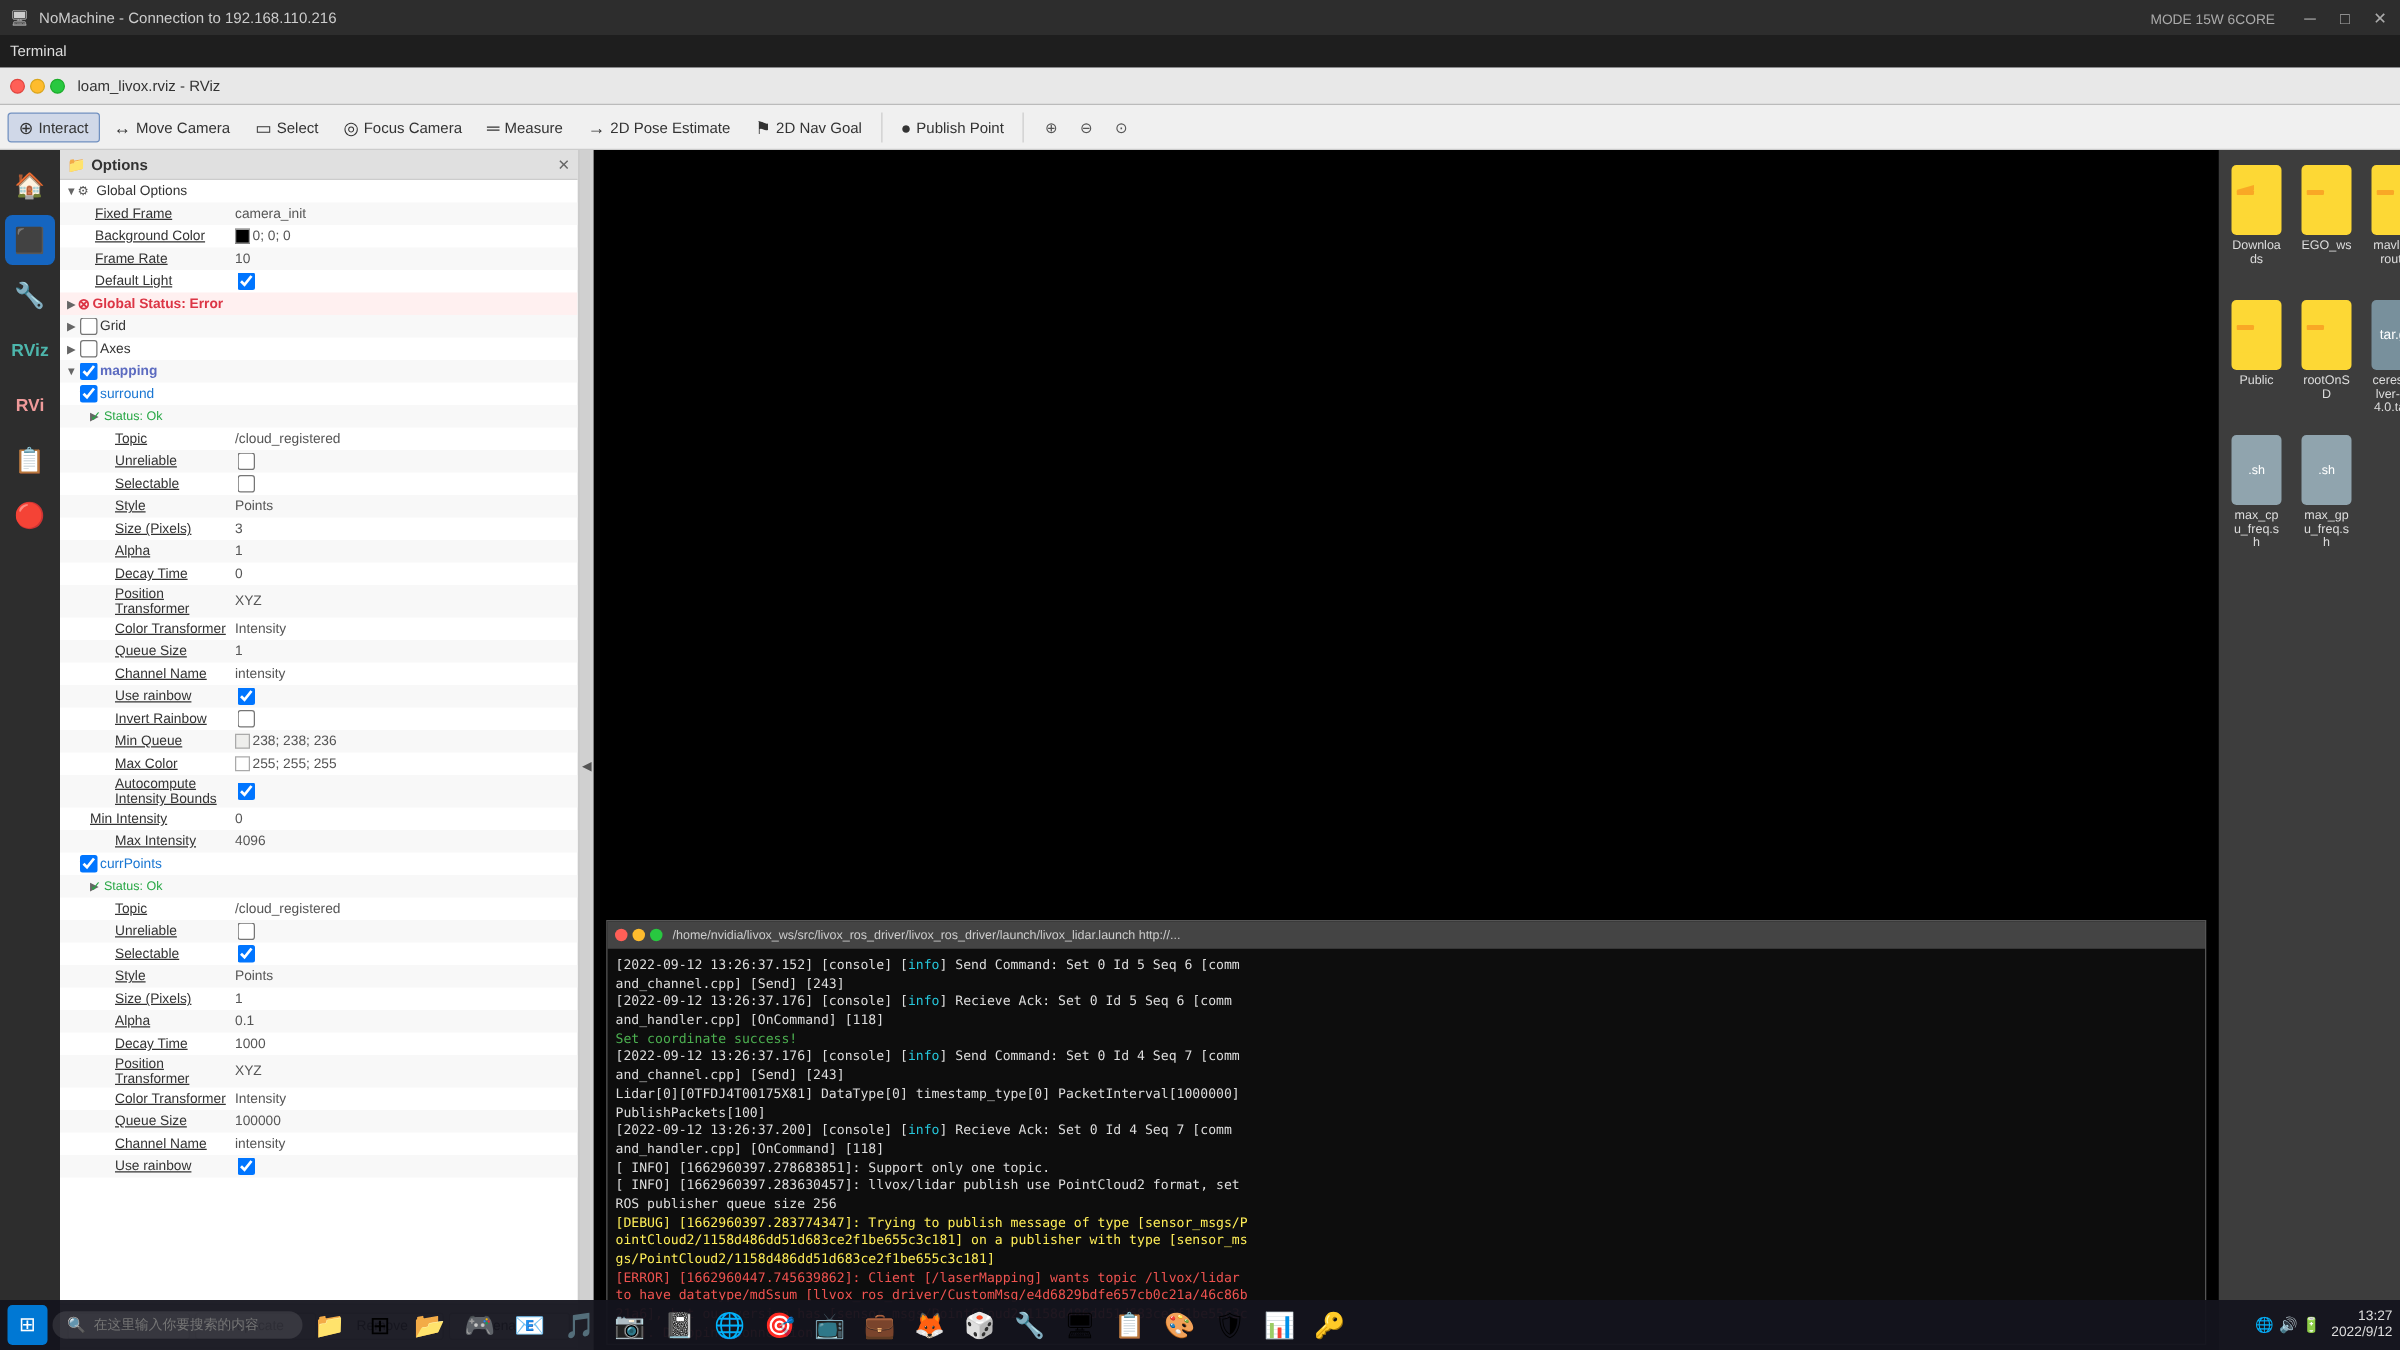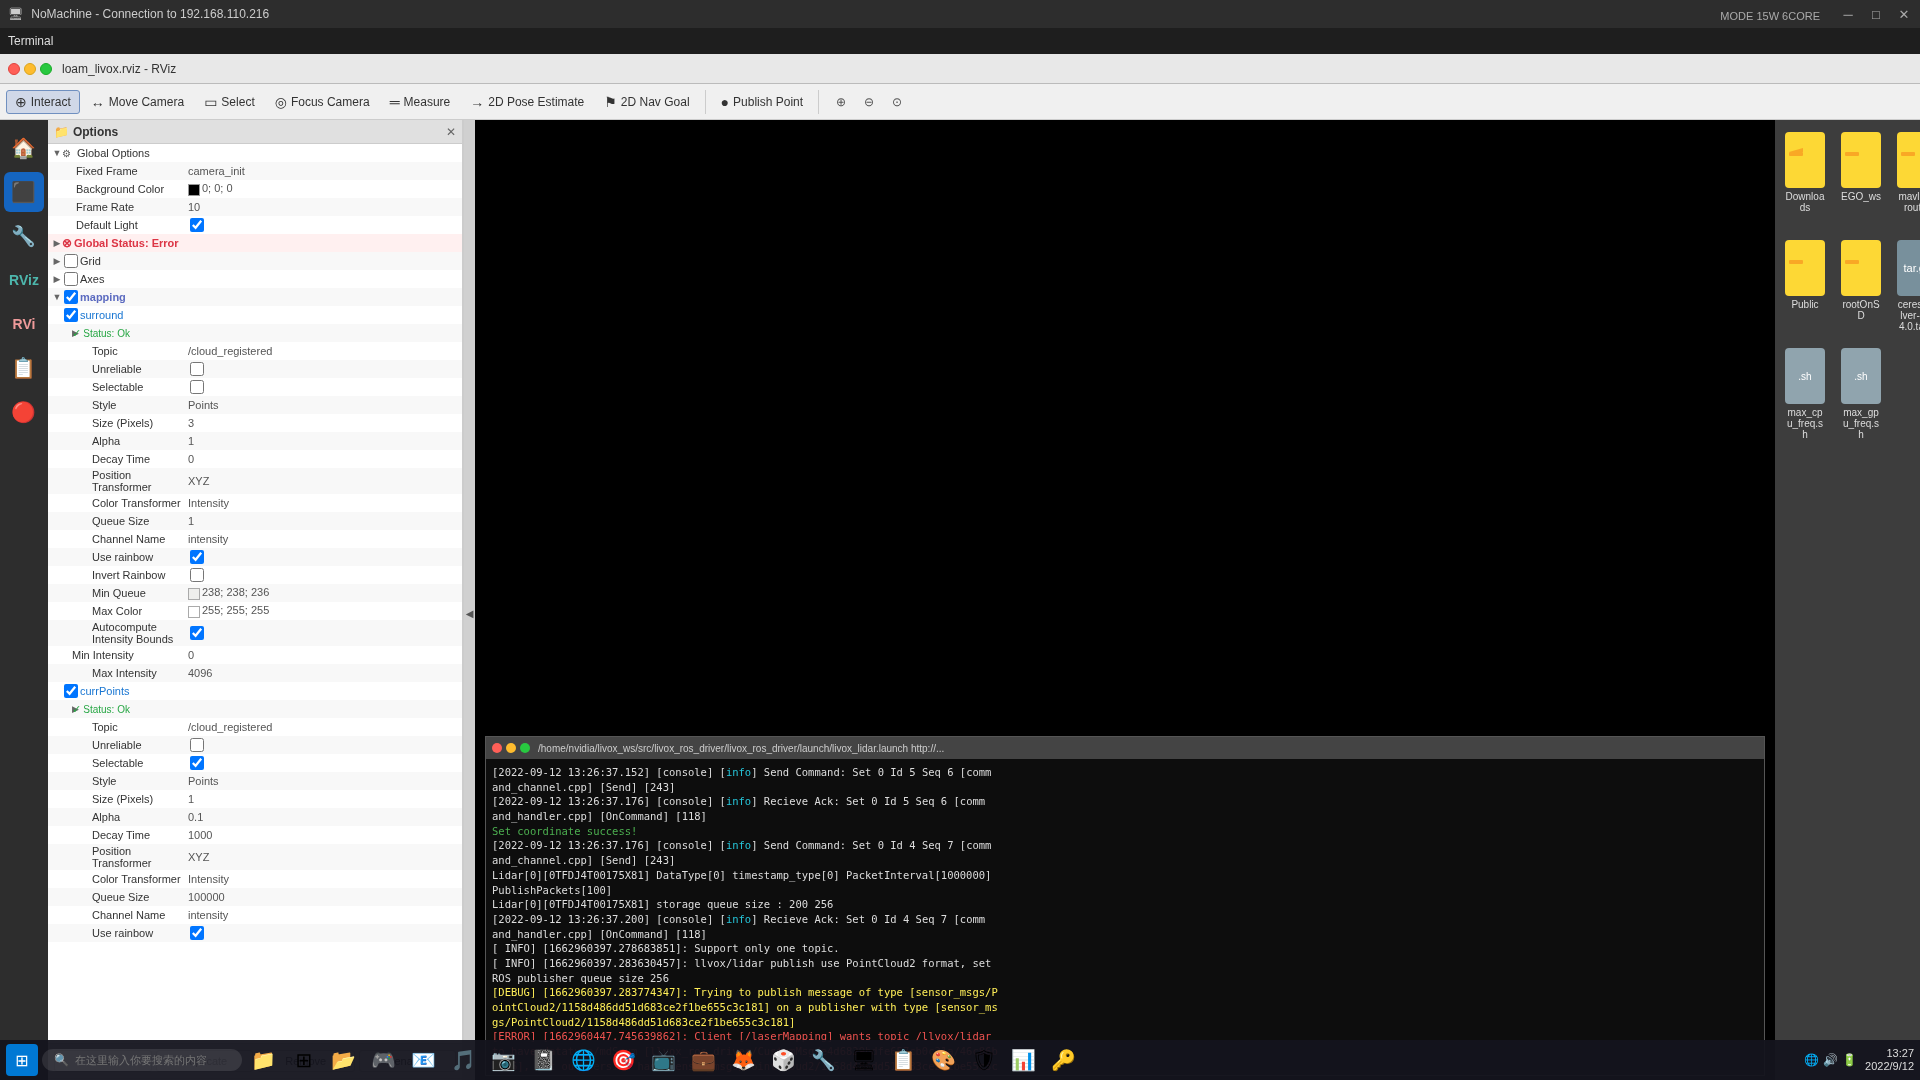--- a/index.html
+++ b/index.html
@@ -81,21 +81,21 @@
     .displays-title { font-size: 12px; font-weight: bold; color: #333; display: flex; align-items: center; gap: 4px; }
 
     
     .tree-panel { flex: 1; overflow-y: auto; overflow-x: hidden; background: #fff; }
     .tree-item { display: flex; align-items: center; padding: 1px 0; min-height: 18px; }
     .tree-label { font-size: 11px; color: #333; }
     .expand-arrow { width: 14px; text-align: center; font-size: 9px; color: #666; cursor: pointer; flex-shrink: 0; }
     .tree-checkbox { width: 14px; height: 14px; margin: 0 2px; flex-shrink: 0; }
     .status-ok { color: #28a745; font-size: 10px; }
     .error-text { color: #dc3545; font-weight: bold; }
-    .row-label { width: 140px; padding-left: 4px; flex-shrink: 0; font-size: 11px; color: #333; }
+    .row-label { width: 140px; padding-left: 4px; flex-shrink: 0; font-size: 11px; color: #333; text-decoration: underline; }
     .row-value { flex: 1; font-size: 11px; color: #555; padding-right: 4px; }
 
     
     .tree-panel::-webkit-scrollbar { width: 8px; }
     .tree-panel::-webkit-scrollbar-track { background: #f0f0f0; }
     .tree-panel::-webkit-scrollbar-thumb { background: #bbb; border-radius: 4px; }
 
     
     .panel-buttons {
       display: flex;
@@ -538,21 +538,20 @@
           <div class="term-tl term-tl-yellow"></div>
           <div class="term-tl term-tl-green"></div>
           <span class="terminal-path">/home/nvidia/livox_ws/src/livox_ros_driver/livox_ros_driver/launch/livox_lidar.launch http://...</span>
         </div>
         <div class="terminal-body">
           <div class="t-white">[2022-09-12 13:26:37.152] [console] [<span class="t-cyan">info</span>]  Send Command: Set 0 Id 5 Seq 6 [comm<br>and_channel.cpp] [Send] [243]</div>
           <div class="t-white">[2022-09-12 13:26:37.176] [console] [<span class="t-cyan">info</span>]  Recieve Ack: Set 0 Id 5 Seq 6 [comm<br>and_handler.cpp] [OnCommand] [118]</div>
           <div class="t-green">Set coordinate success!</div>
           <div class="t-white">[2022-09-12 13:26:37.176] [console] [<span class="t-cyan">info</span>]  Send Command: Set 0 Id 4 Seq 7 [comm<br>and_channel.cpp] [Send] [243]</div>
           <div class="t-white">Lidar[0][0TFDJ4T00175X81] DataType[0] timestamp_type[0] PacketInterval[1000000]<br>PublishPackets[100]</div>
-          <div class="t-white">Lidar[0][0TFDJ4T00175X81] storage queue size : 200 256</div>
           <div class="t-white">[2022-09-12 13:26:37.200] [console] [<span class="t-cyan">info</span>]  Recieve Ack: Set 0 Id 4 Seq 7 [comm<br>and_handler.cpp] [OnCommand] [118]</div>
           <div class="t-white">[ INFO] [1662960397.278683851]: Support only one topic.</div>
           <div class="t-white">[ INFO] [1662960397.283630457]: llvox/lidar publish use PointCloud2 format, set<br>ROS publisher queue size 256</div>
           <div class="t-yellow">[DEBUG] [1662960397.283774347]: Trying to publish message of type [sensor_msgs/P<br>ointCloud2/1158d486dd51d683ce2f1be655c3c181] on a publisher with type [sensor_ms<br>gs/PointCloud2/1158d486dd51d683ce2f1be655c3c181]</div>
           <div class="t-red">[ERROR] [1662960447.745639862]: Client [/laserMapping] wants topic /llvox/lidar<br>to have datatype/mdSsum [llvox_ros_driver/CustomMsg/e4d6829bdfe657cb0c21a/46c86b<br>21a6], but our version has [sensor_msgs/PointCloud2/1158d486dd51d683ce2f1be55c3c<br>181]. Dropping connection.</div>
 
         </div>
       </div>
     </div>
 

